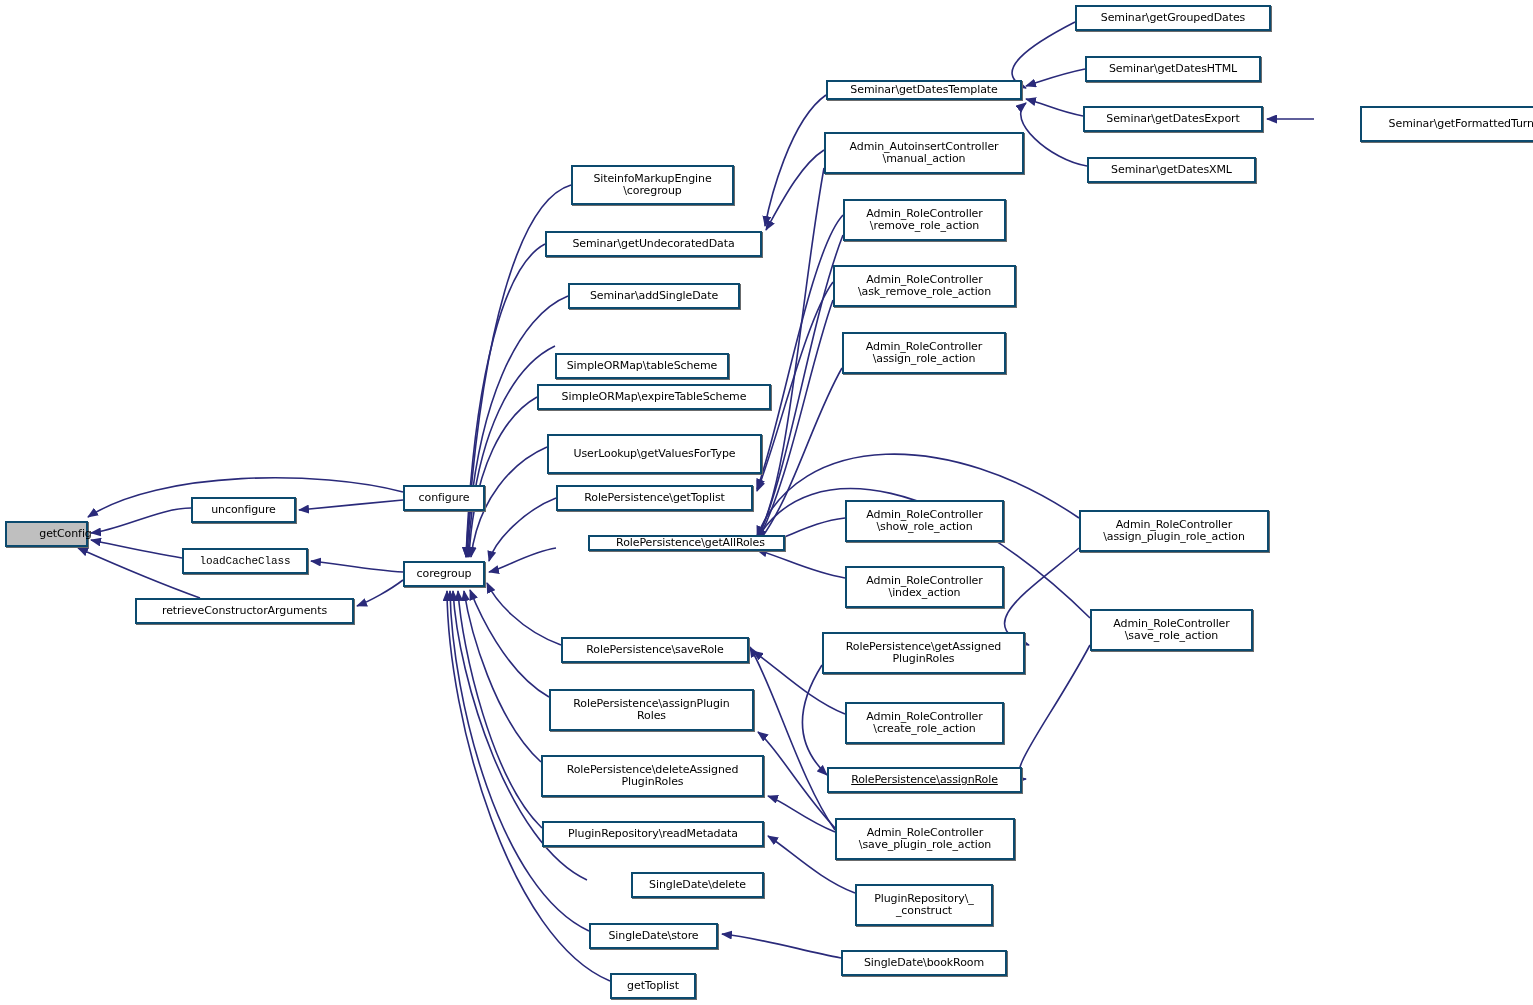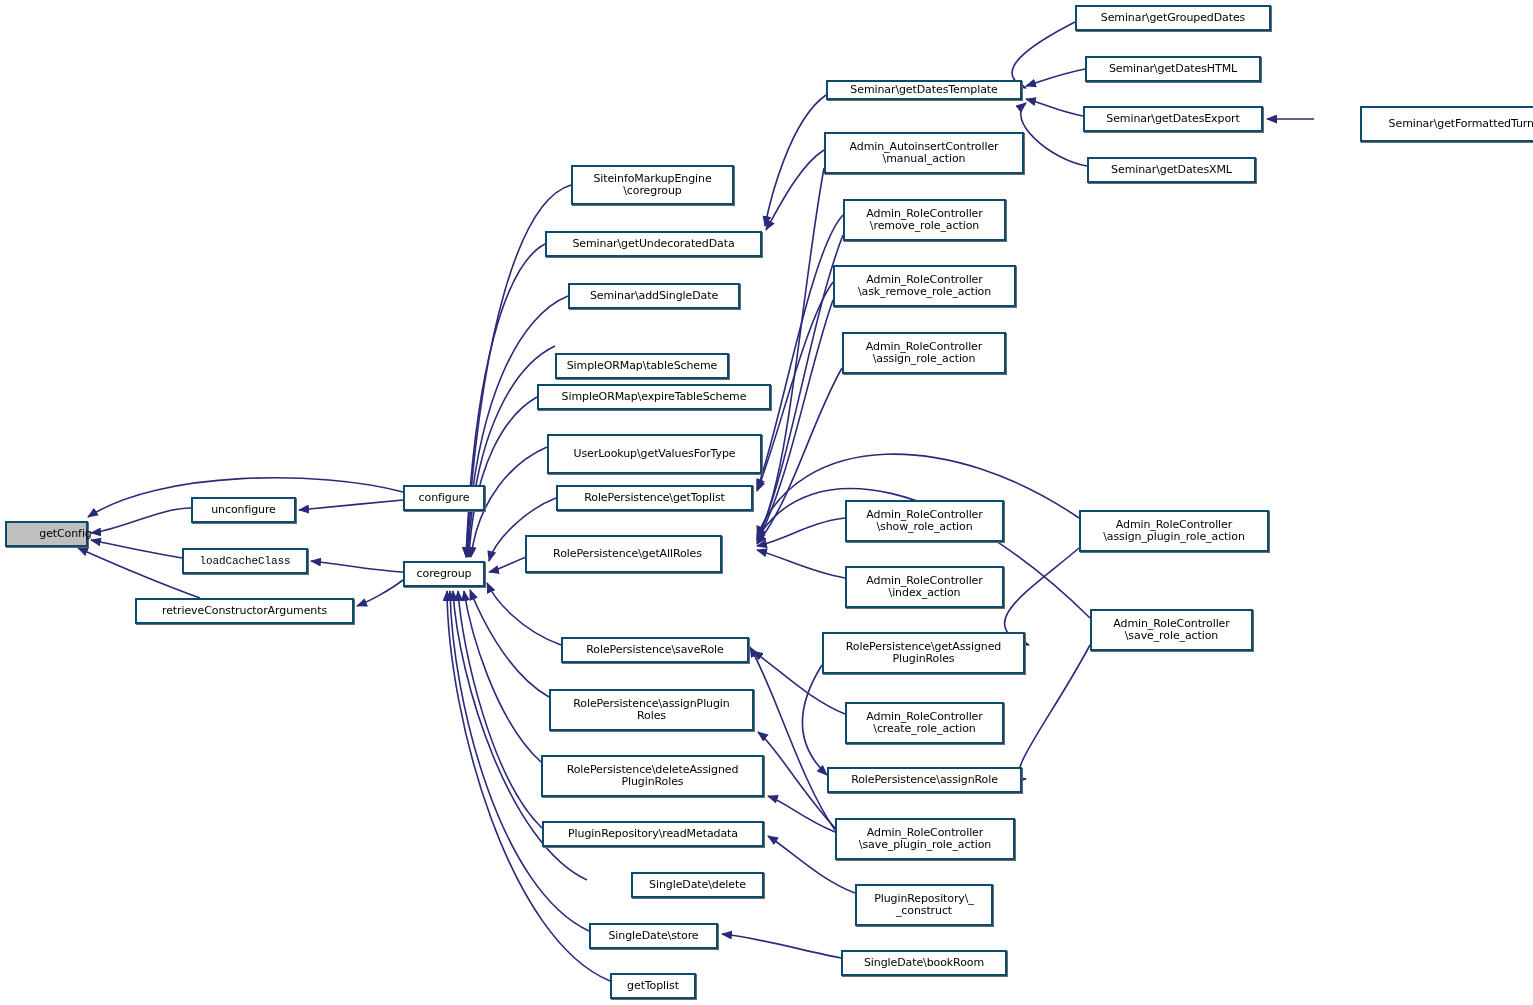--- a/index.html
+++ b/index.html
@@ -93,21 +93,21 @@
       <div class="node" style="left: 403px; top: 485px; width: 82px; height: 26px;">configure</div>
       <div class="node" style="left: 403px; top: 561px; width: 82px; height: 26px;">coregroup</div>
       <div class="node" style="left: 571px; top: 165px; width: 163px; height: 40px;">SiteinfoMarkupEngine
 \coregroup</div>
       <div class="node" style="left: 545px; top: 231px; width: 217px; height: 26px;">Seminar\getUndecoratedData</div>
       <div class="node" style="left: 568px; top: 283px; width: 172px; height: 26px;">Seminar\addSingleDate</div>
       <div class="node" style="left: 555px; top: 333px; width: 174px; height: 26px; margin-top: 20px;">SimpleORMap\tableScheme</div>
       <div class="node" style="left: 537px; top: 384px; width: 234px; height: 26px;">SimpleORMap\expireTableScheme</div>
       <div class="node" style="left: 547px; top: 434px; width: 215px; height: 40px;">UserLookup\getValuesForType</div>
       <div class="node" style="left: 556px; top: 485px; width: 197px; height: 26px;">RolePersistence\getToplist</div>
-      <div class="node" style="left: 525px; top: 535px; width: 197px; height: 38px; padding-left: 8px;">RolePersistence\getAllRoles</div>
+      <div class="node" style="left: 588px; top: 535px; width: 197px; height: 16px; padding-left: 8px;">RolePersistence\getAllRoles</div>
       <div class="node" style="left: 561px; top: 637px; width: 188px; height: 26px;">RolePersistence\saveRole</div>
       <div class="node" style="left: 549px; top: 689px; width: 205px; height: 42px;">RolePersistence\assignPlugin
 Roles</div>
       <div class="node" style="left: 541px; top: 755px; width: 223px; height: 42px;">RolePersistence\deleteAssigned
 PluginRoles</div>
       <div class="node" style="left: 542px; top: 821px; width: 222px; height: 26px;">PluginRepository\readMetadata</div>
       <div class="node" style="left: 587px; top: 872px; width: 133px; height: 26px; margin-left: 44px;">SingleDate\delete</div>
       <div class="node" style="left: 589px; top: 923px; width: 129px; height: 26px;">SingleDate\store</div>
       <div class="node" style="left: 610px; top: 973px; width: 86px; height: 26px;">getToplist</div>
       <div class="node" style="left: 826px; top: 80px; width: 196px; height: 20px;">Seminar\getDatesTemplate</div>
@@ -120,21 +120,21 @@
       <div class="node" style="left: 842px; top: 332px; width: 164px; height: 42px;">Admin_RoleController
 \assign_role_action</div>
       <div class="node" style="left: 845px; top: 500px; width: 159px; height: 42px;">Admin_RoleController
 \show_role_action</div>
       <div class="node" style="left: 845px; top: 566px; width: 159px; height: 42px;">Admin_RoleController
 \index_action</div>
       <div class="node" style="left: 822px; top: 632px; width: 203px; height: 42px;">RolePersistence\getAssigned
 PluginRoles</div>
       <div class="node" style="left: 845px; top: 702px; width: 159px; height: 42px;">Admin_RoleController
 \create_role_action</div>
-      <div class="node" style="left: 827px; top: 767px; width: 195px; height: 26px;">RolePersistence\assignRole</div>
+      <div class="node" style="left: 827px; top: 767px; width: 195px; height: 26px; text-decoration: underline;">RolePersistence\assignRole</div>
       <div class="node" style="left: 835px; top: 818px; width: 180px; height: 42px;">Admin_RoleController
 \save_plugin_role_action</div>
       <div class="node" style="left: 855px; top: 884px; width: 138px; height: 42px;">PluginRepository\_
 _construct</div>
       <div class="node" style="left: 841px; top: 950px; width: 166px; height: 26px;">SingleDate\bookRoom</div>
       <div class="node" style="left: 1079px; top: 510px; width: 190px; height: 42px;">Admin_RoleController
 \assign_plugin_role_action</div>
       <div class="node" style="left: 1090px; top: 609px; width: 163px; height: 42px;">Admin_RoleController
 \save_role_action</div>
       <div class="node" style="left: 1075px; top: 5px; width: 196px; height: 26px;">Seminar\getGroupedDates</div>

